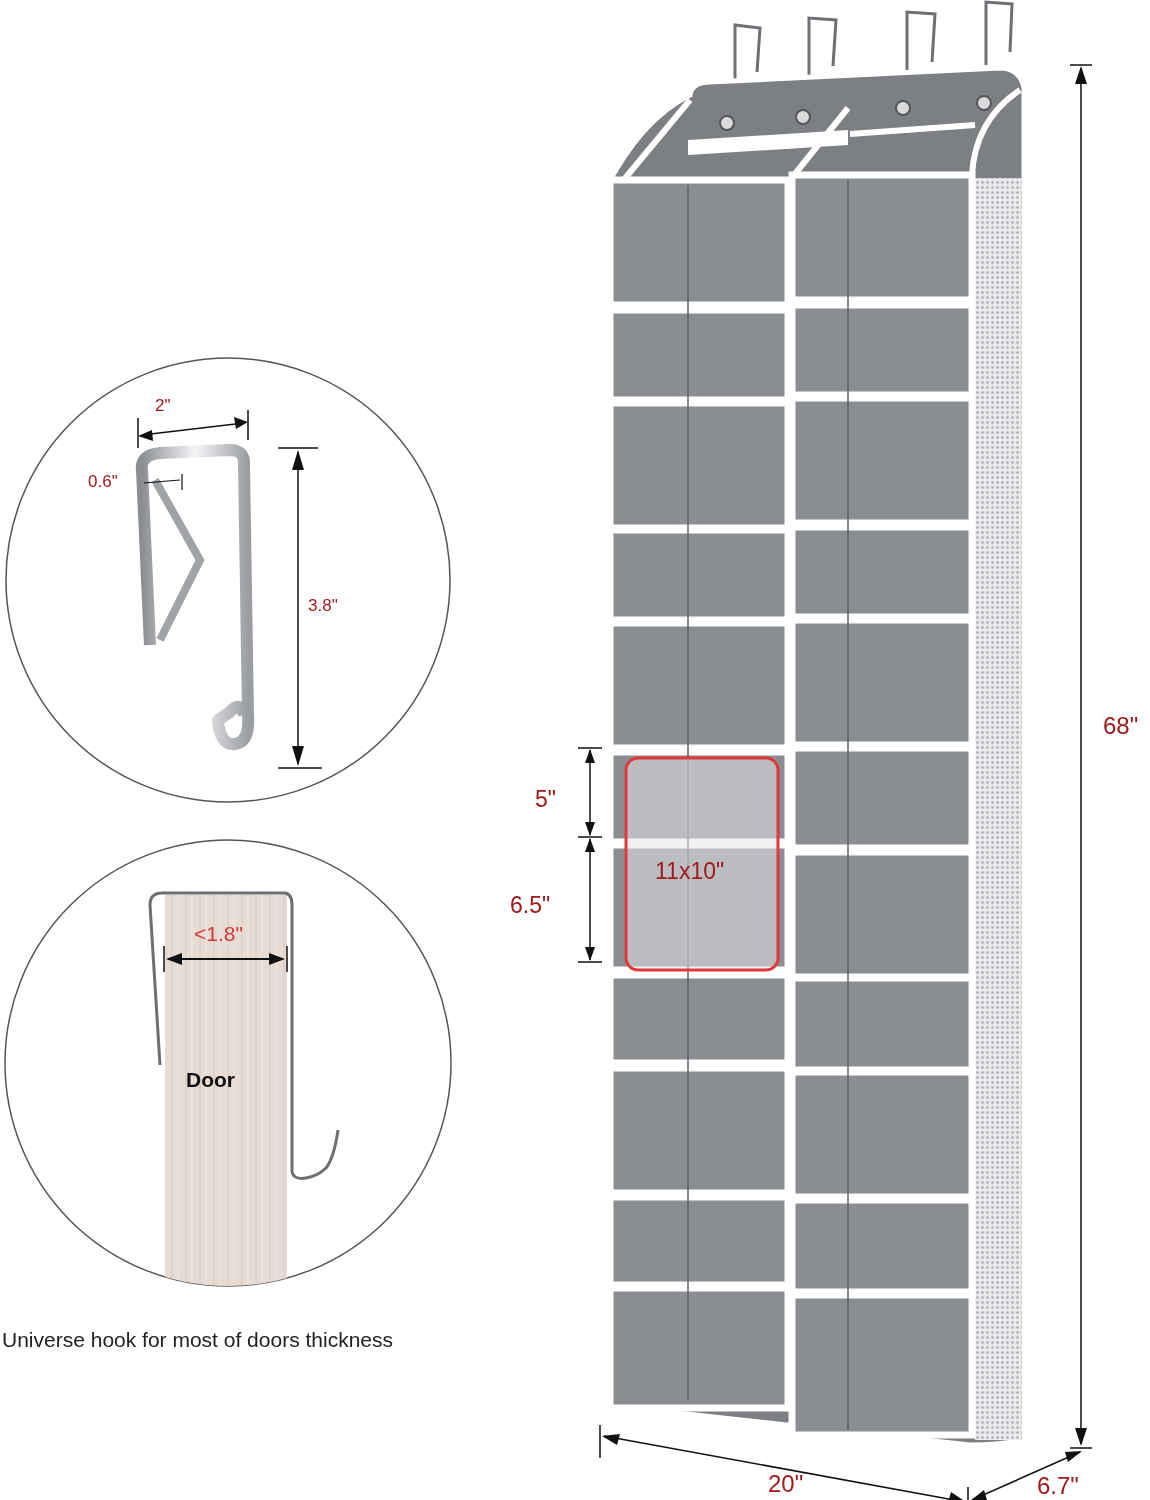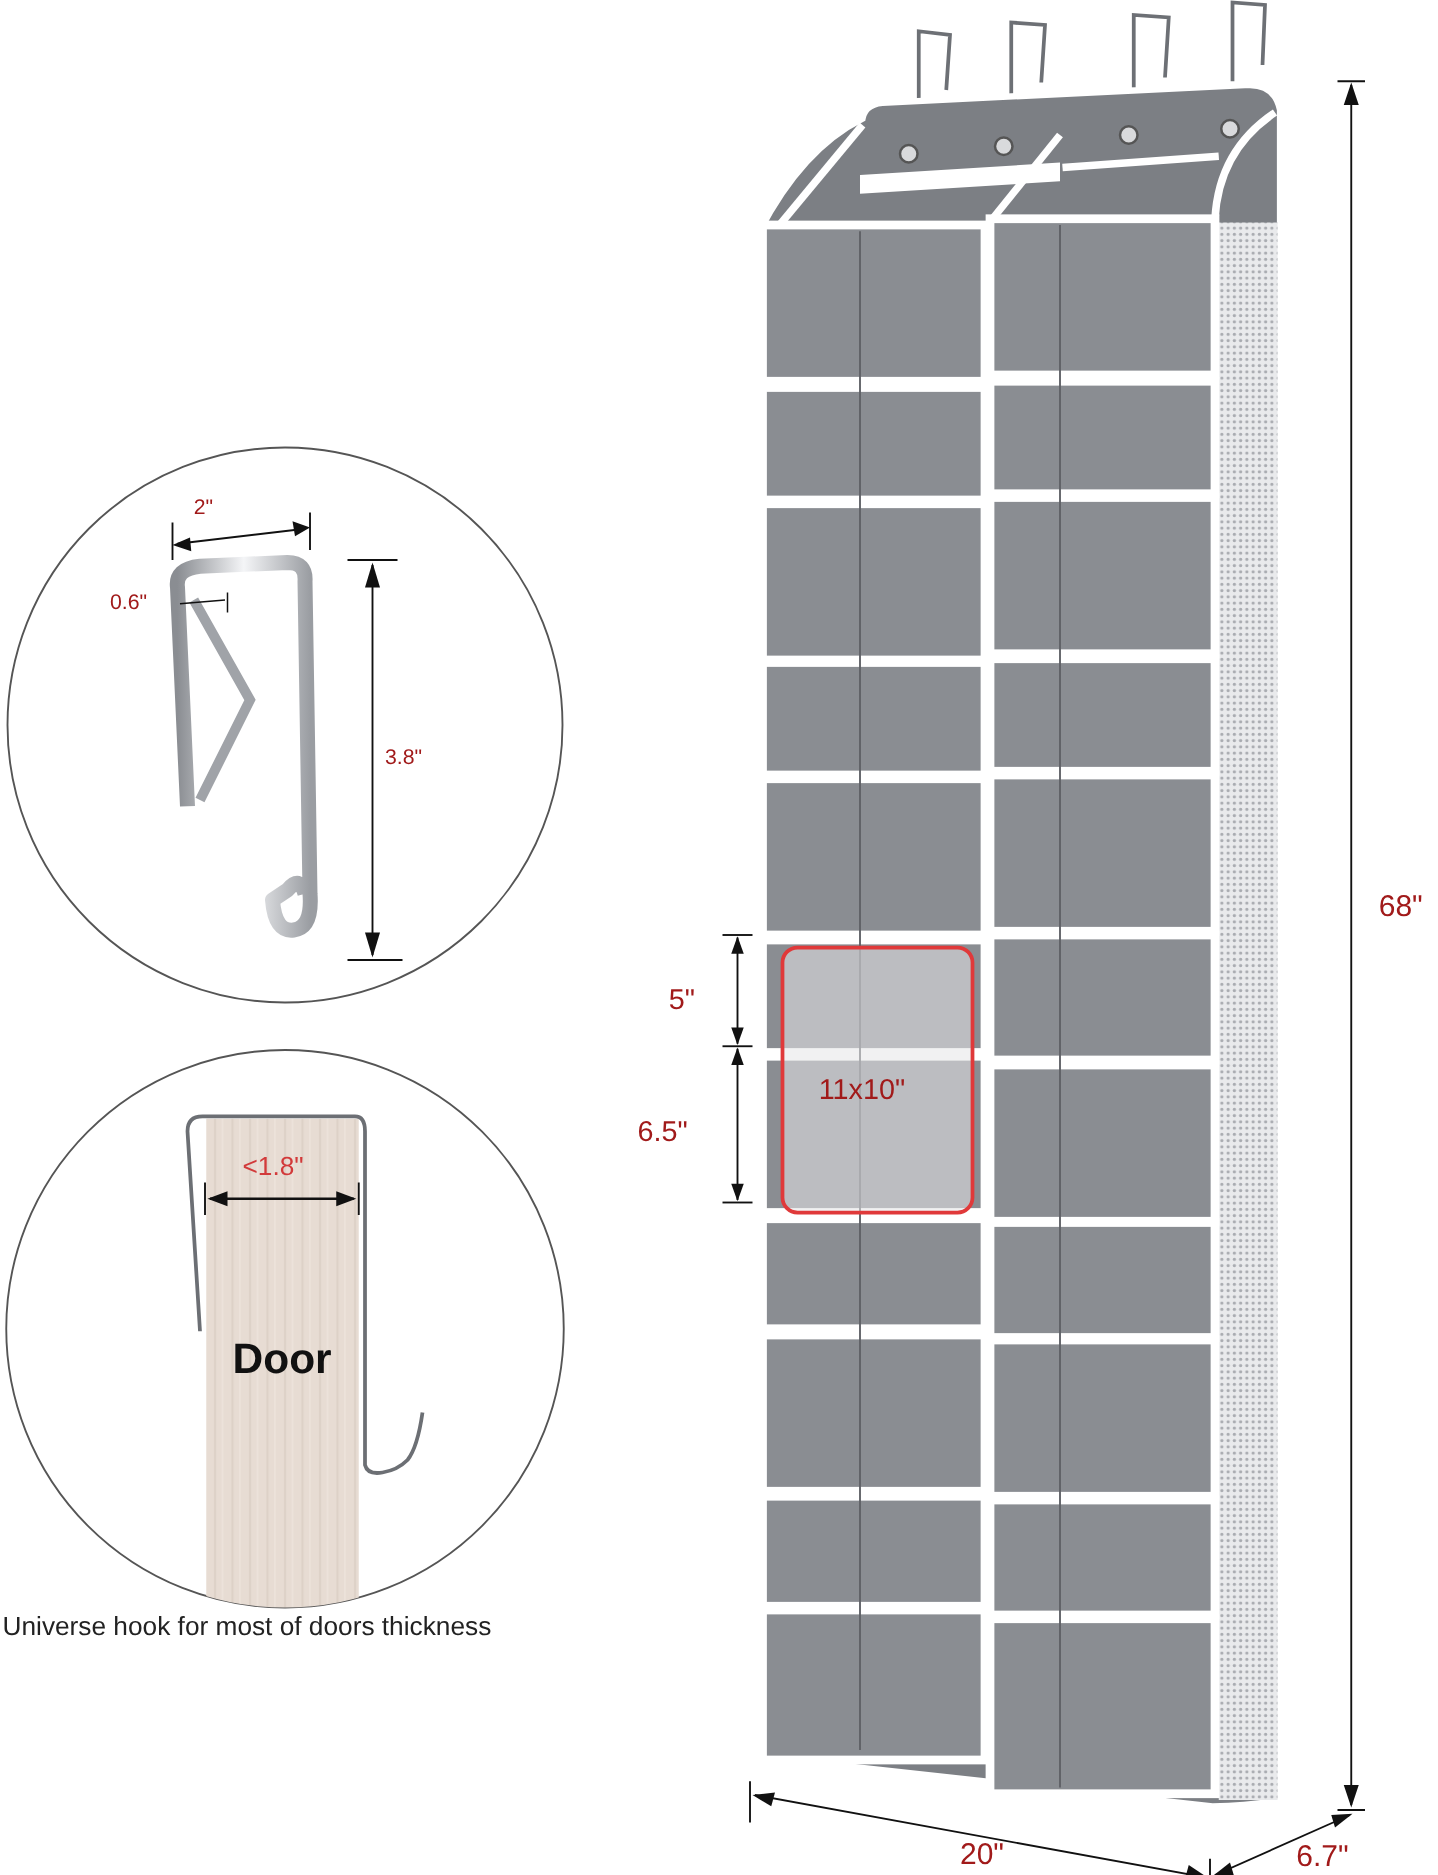--- a/index.html
+++ b/index.html
@@ -1,19 +1,19 @@
 <!DOCTYPE html>
 <html><head>
 <meta charset="utf-8">
 <style>
   html,body{margin:0;padding:0;background:#fff;}
   body{width:1150px;height:1500px;position:relative;overflow:hidden;font-family:"Liberation Sans",sans-serif;}
   .dim{color:#a11a1a;font-family:"Liberation Sans",sans-serif;position:absolute;white-space:nowrap;}
-  .caption{position:absolute;left:2px;top:1290px;font-size:21px;color:#222;white-space:nowrap;}
-  .door-label{position:absolute;font-weight:bold;font-size:34px;color:#111;text-align:center;}
+  .caption{position:absolute;left:2px;top:1328px;font-size:21px;color:#222;white-space:nowrap;}
+  .door-label{position:absolute;font-weight:bold;font-size:21px;color:#111;text-align:center;}
   svg{position:absolute;left:0;top:0;}
 </style>
 </head>
 <body>
 
 <svg width="1150" height="1500" viewBox="0 0 1150 1500">
   <defs>
     <pattern id="mesh" width="5" height="5" patternUnits="userSpaceOnUse">
       <rect width="5" height="5" fill="#e9eaec"></rect>
       <circle cx="2.5" cy="2.5" r="1.3" fill="#a9acb1"></circle>

